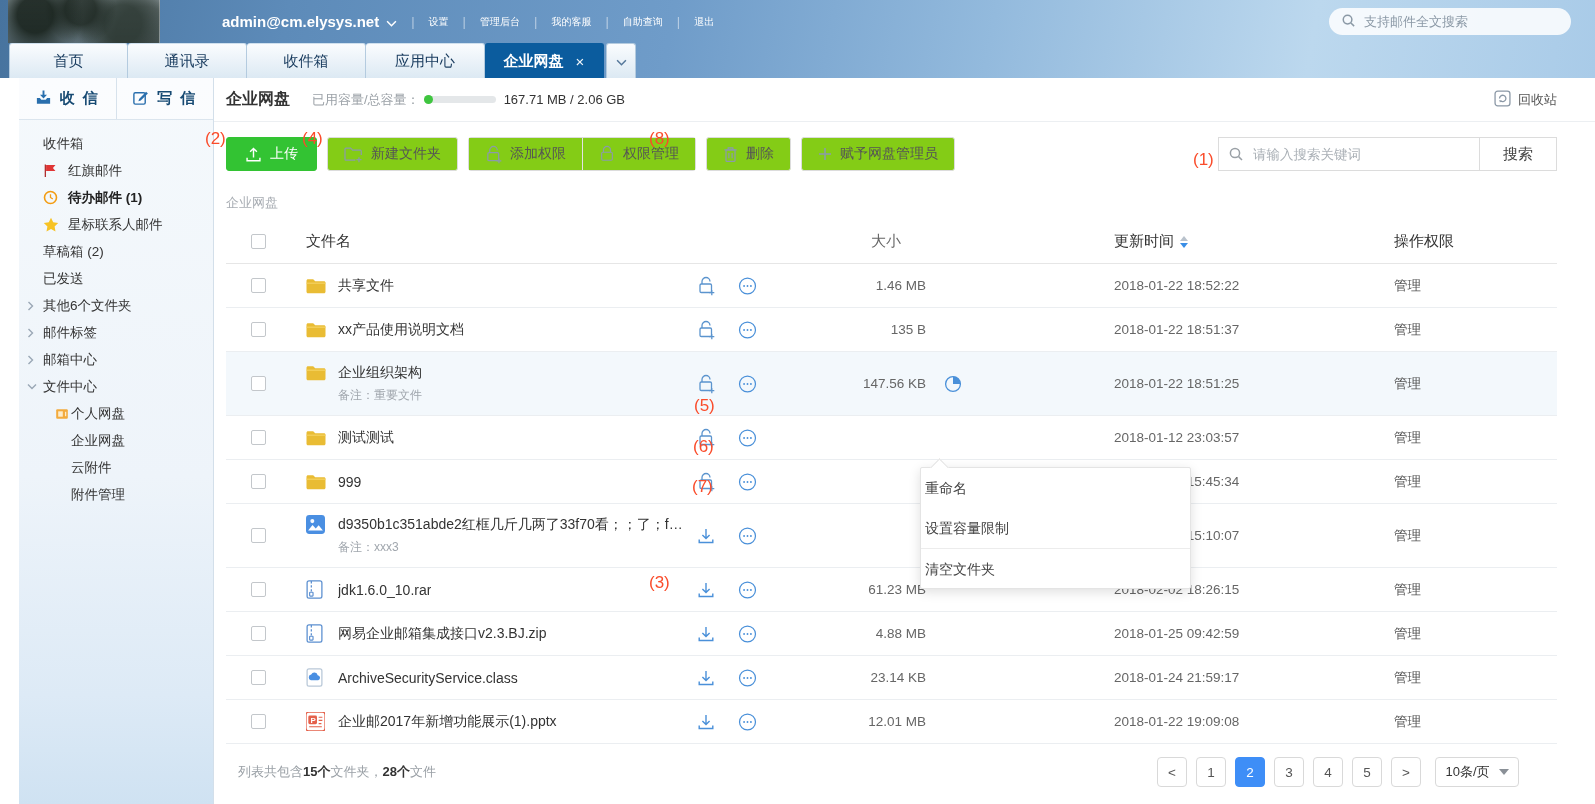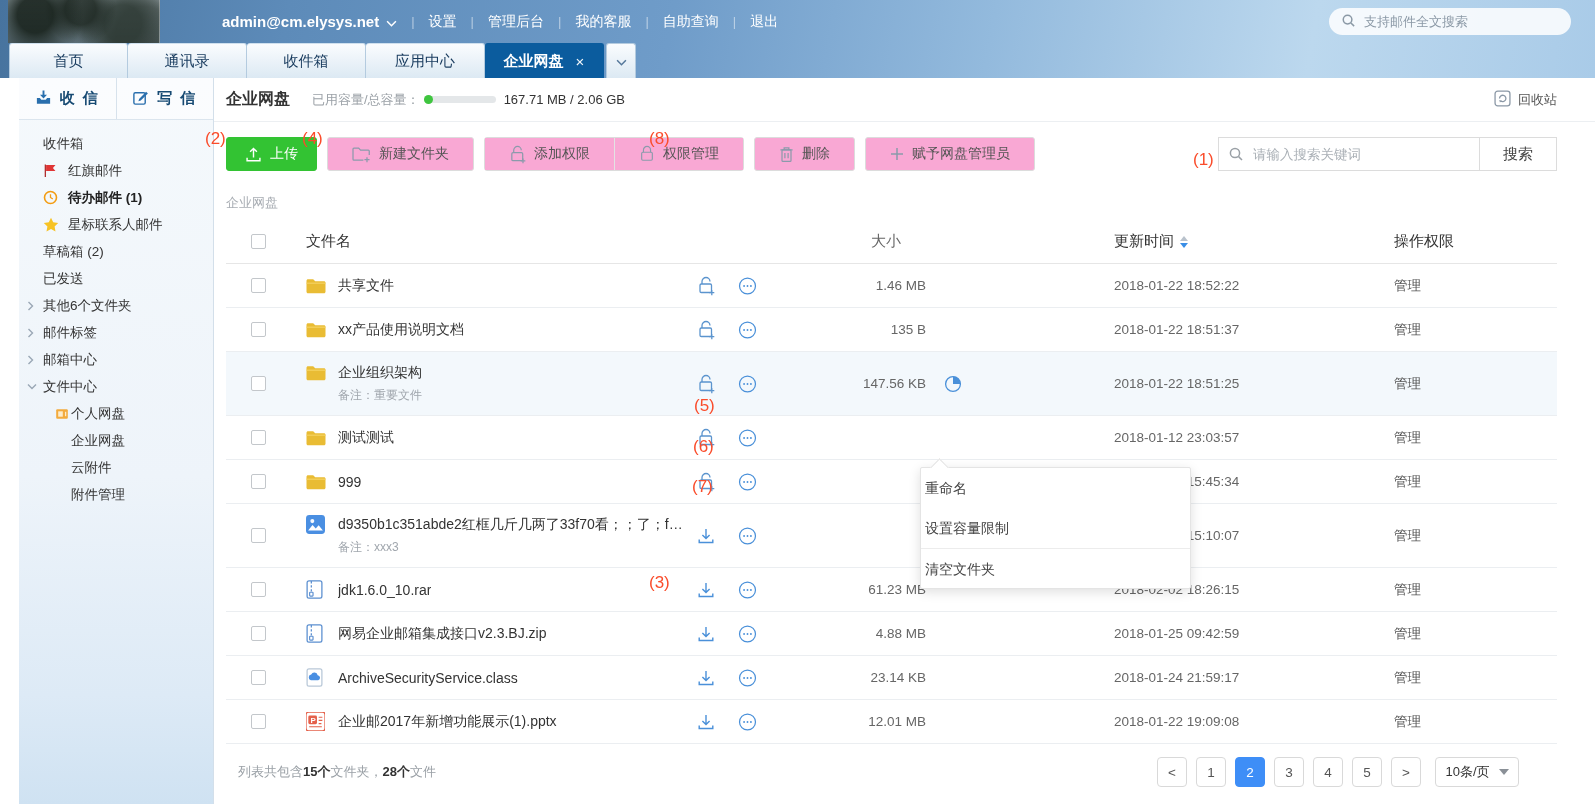--- a/index.html
+++ b/index.html
@@ -13,21 +13,21 @@
   .topbar { height:43px; display:flex; align-items:center; color:#fff; }
   .logo { width:152px; height:43px; flex:0 0 auto; border-right:1px solid rgba(255,255,255,.35);
     background:
       radial-gradient(circle at 18% 35%, rgba(22,32,26,.9) 0 14%, transparent 38%),
       radial-gradient(circle at 48% 22%, rgba(28,38,32,.85) 0 18%, transparent 42%),
       radial-gradient(circle at 76% 55%, rgba(40,52,46,.75) 0 16%, transparent 40%),
       radial-gradient(circle at 90% 80%, rgba(60,70,66,.7) 0 20%, transparent 45%),
       linear-gradient(180deg,#b7c6cd,#8da1ab 55%,#62757f); }
   .account { display:flex; align-items:center; gap:7px; margin-left:62px; font-weight:bold; font-size:15px; cursor:pointer; }
   .tb-sep { color:rgba(255,255,255,.5); margin:0 14px; font-size:13px; }
-  .tb-item { font-size:14px; color:#fff; cursor:pointer; }
+  .tb-item { font-size:10px; color:#fff; cursor:pointer; }
   .tb-search { margin-left:auto; margin-right:24px; width:242px; height:27px; border-radius:14px;
     background:rgba(255,255,255,.85); display:flex; align-items:center; padding:0 12px; gap:8px; }
   .tb-search span { color:#8b99a6; font-size:13px; }
 
   
   .tabs { height:35px; display:flex; align-items:stretch; padding-left:1px; }
   .tab { width:119px; display:flex; align-items:center; justify-content:center; gap:12px;
     background:linear-gradient(#fafcfe,#dce9f3); border-right:1px solid #b4cbdf; border-top:1px solid #cfe0ee;
     color:#16395c; font-size:15px; cursor:pointer; border-radius:3px 3px 0 0; }
   .tab:first-child { border-left:1px solid #b4cbdf; }
@@ -59,22 +59,22 @@
   .disk-hdr { height:44px; display:flex; align-items:center; padding:0 38px 0 12px; border-bottom:1px solid #eceff2; }
   .disk-title { font-size:16px; font-weight:bold; color:#333; margin-right:22px; }
   .cap-label { font-size:13px; color:#9aa0a6; }
   .cap-bar { width:72px; height:7px; border-radius:4px; background:#e4e7e9; margin:0 8px 0 4px; position:relative; }
   .cap-fill { position:absolute; left:0; top:-1px; height:9px; border-radius:5px; background:#3fc53f; }
   .cap-value { font-size:13px; color:#333; }
   .recycle { margin-left:auto; display:flex; align-items:center; gap:7px; color:#555; font-size:13px; cursor:pointer; }
 
   
   .toolbar { display:flex; align-items:center; padding:15px 38px 15px 12px; }
-  .btn { height:34px; display:inline-flex; align-items:center; gap:8px; padding:0 24px;
-    background:#f9a8d4; border:1px solid #dcdcdc; border-radius:3px; font-size:14px; color:#555; cursor:pointer; margin-right:10px; }
+  .btn { height:34px; display:inline-flex; align-items:center; gap:8px; padding:0 16px;
+    background:#84cc16; border:1px solid #dcdcdc; border-radius:3px; font-size:14px; color:#555; cursor:pointer; margin-right:10px; }
   .btn .bicon { display:flex; color:#8b9aab; }
   .btn.primary { background:#33c333; border-color:#33c333; color:#fff; padding:0 18px; }
   .btn.primary .bicon { color:#fff; }
   .btn-group { display:inline-flex; border:1px solid #dcdcdc; border-radius:3px; margin-right:10px; height:34px; }
   .btn-group .btn { border:none; margin:0; height:32px; border-radius:0; }
   .btn-group .btn + .btn { border-left:1px solid #e3e3e3; }
   .tb-right { margin-left:auto; display:flex; }
   .search-box { position:relative; }
   .search-input { width:262px; height:34px; border:1px solid #dcdcdc; border-radius:0; padding:0 10px 0 34px;
     font-size:13.5px; color:#333; outline:none; font-family:inherit; }

